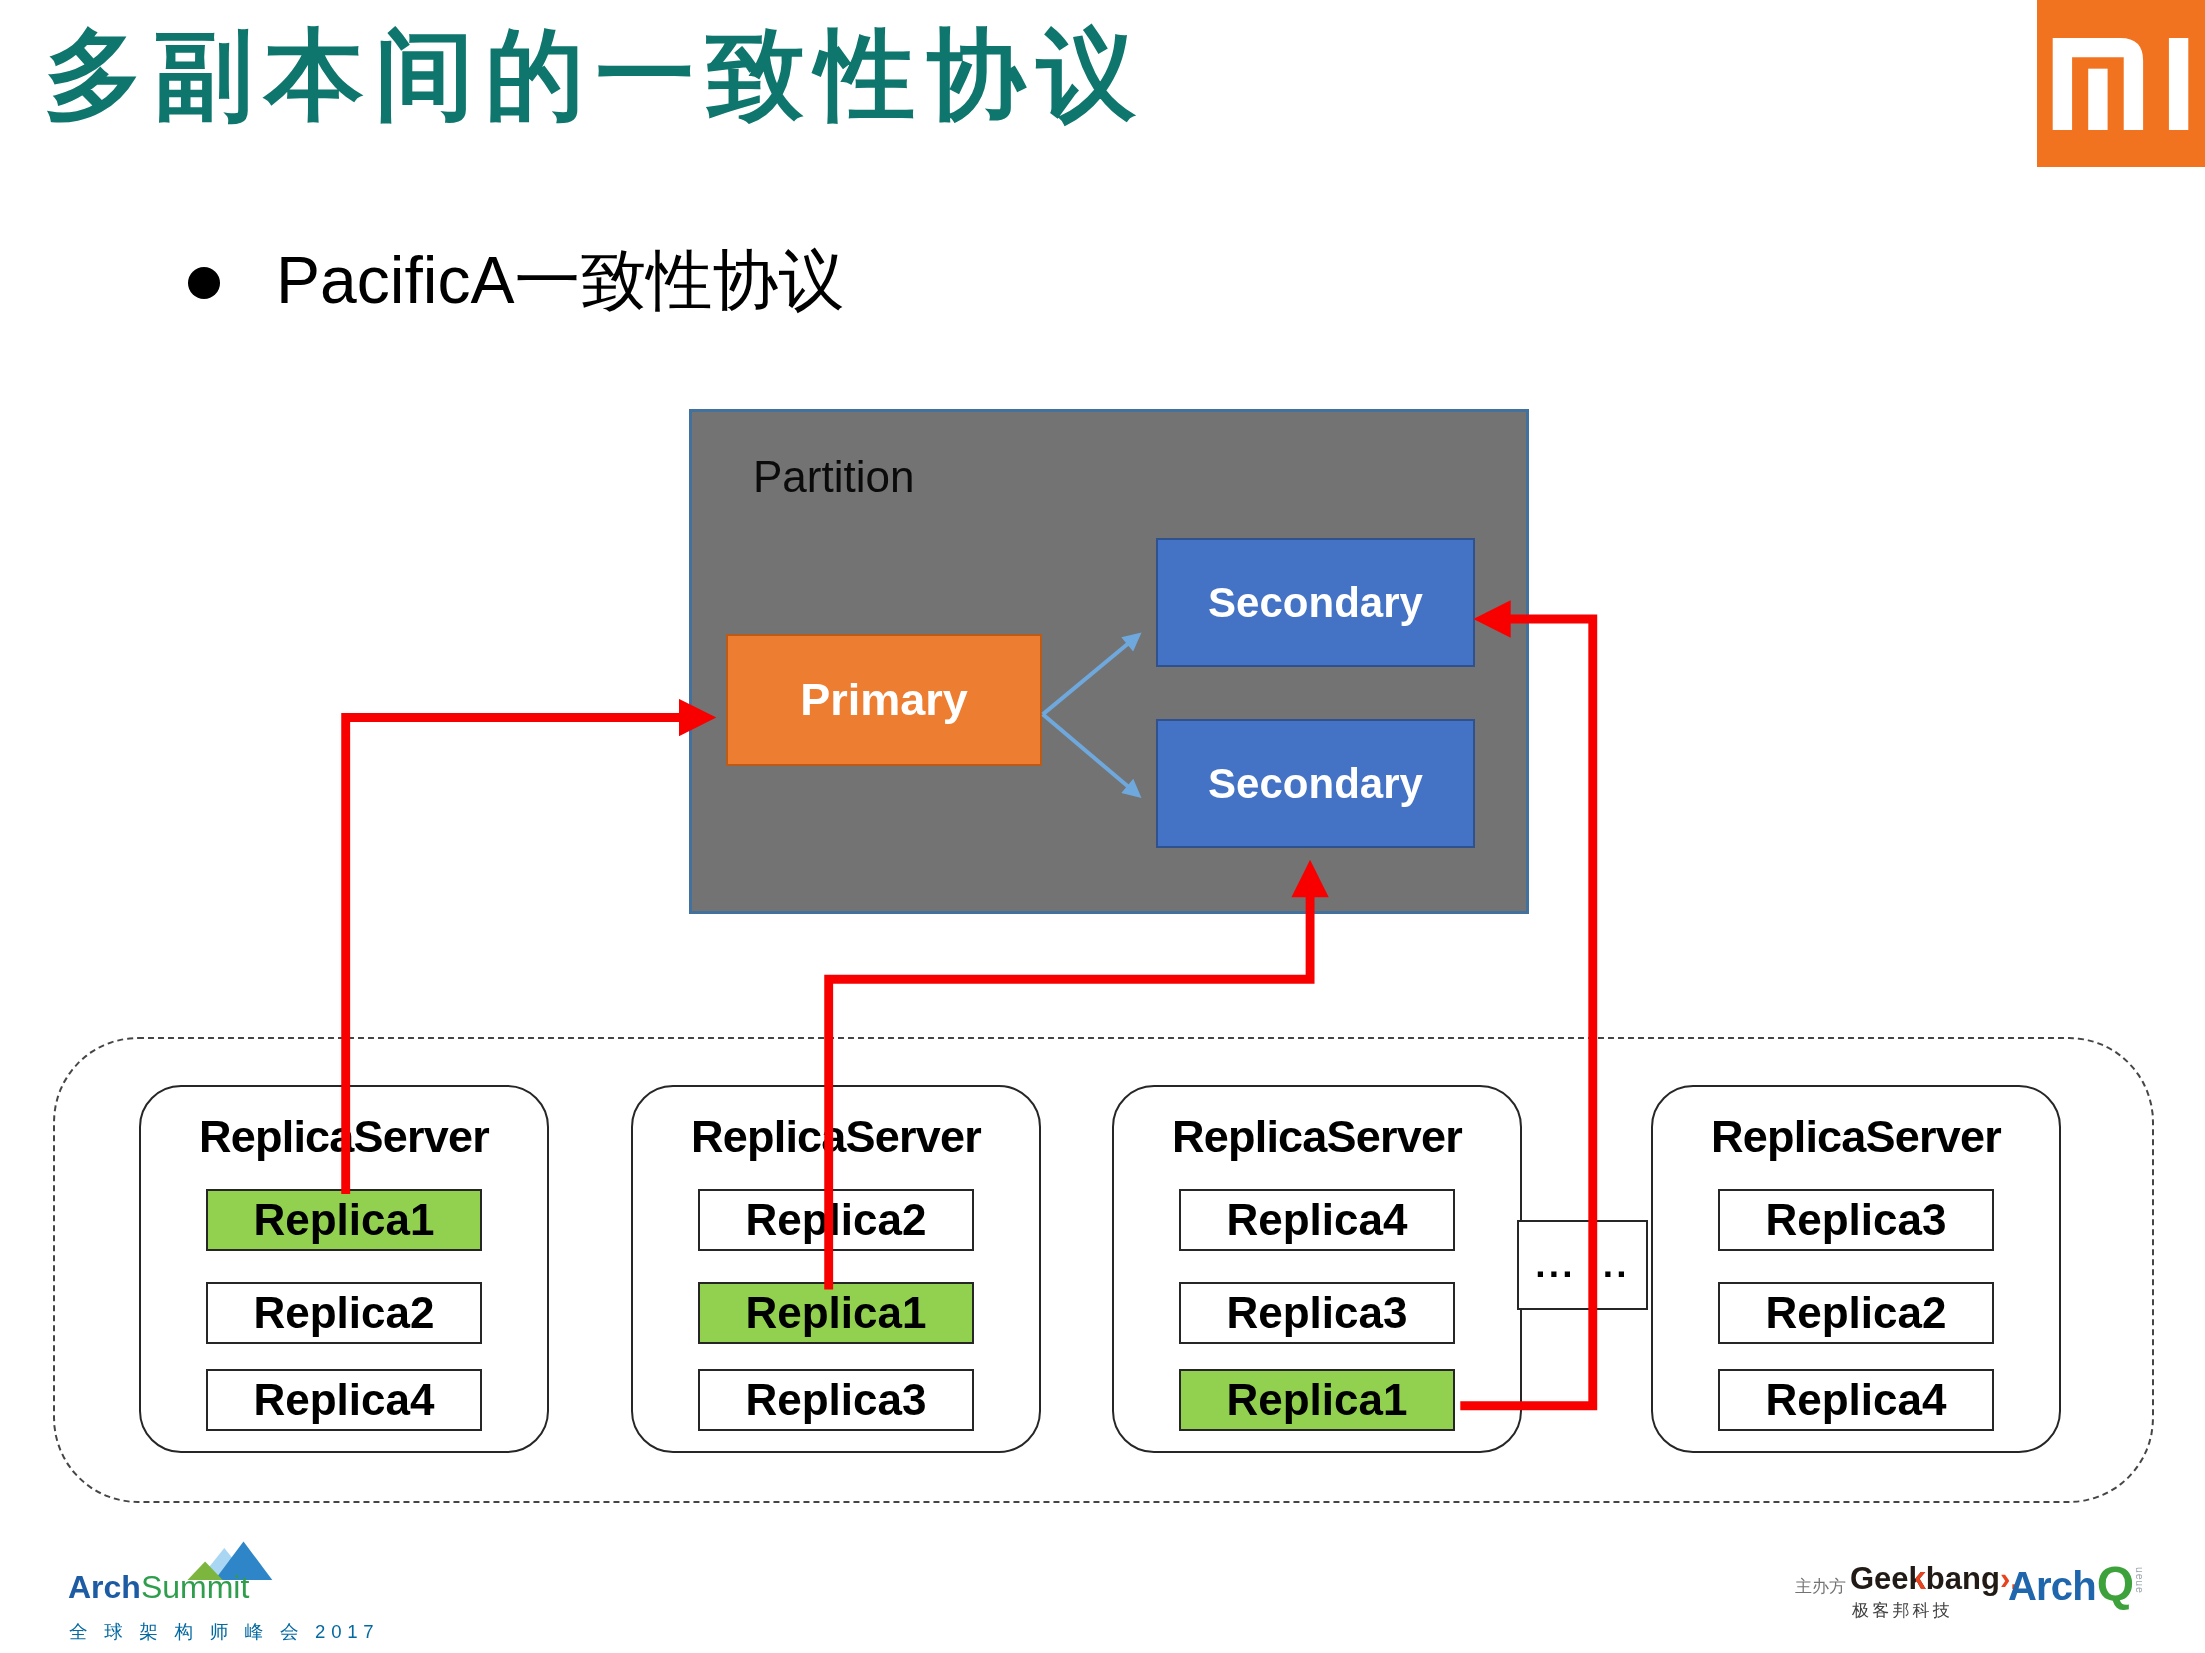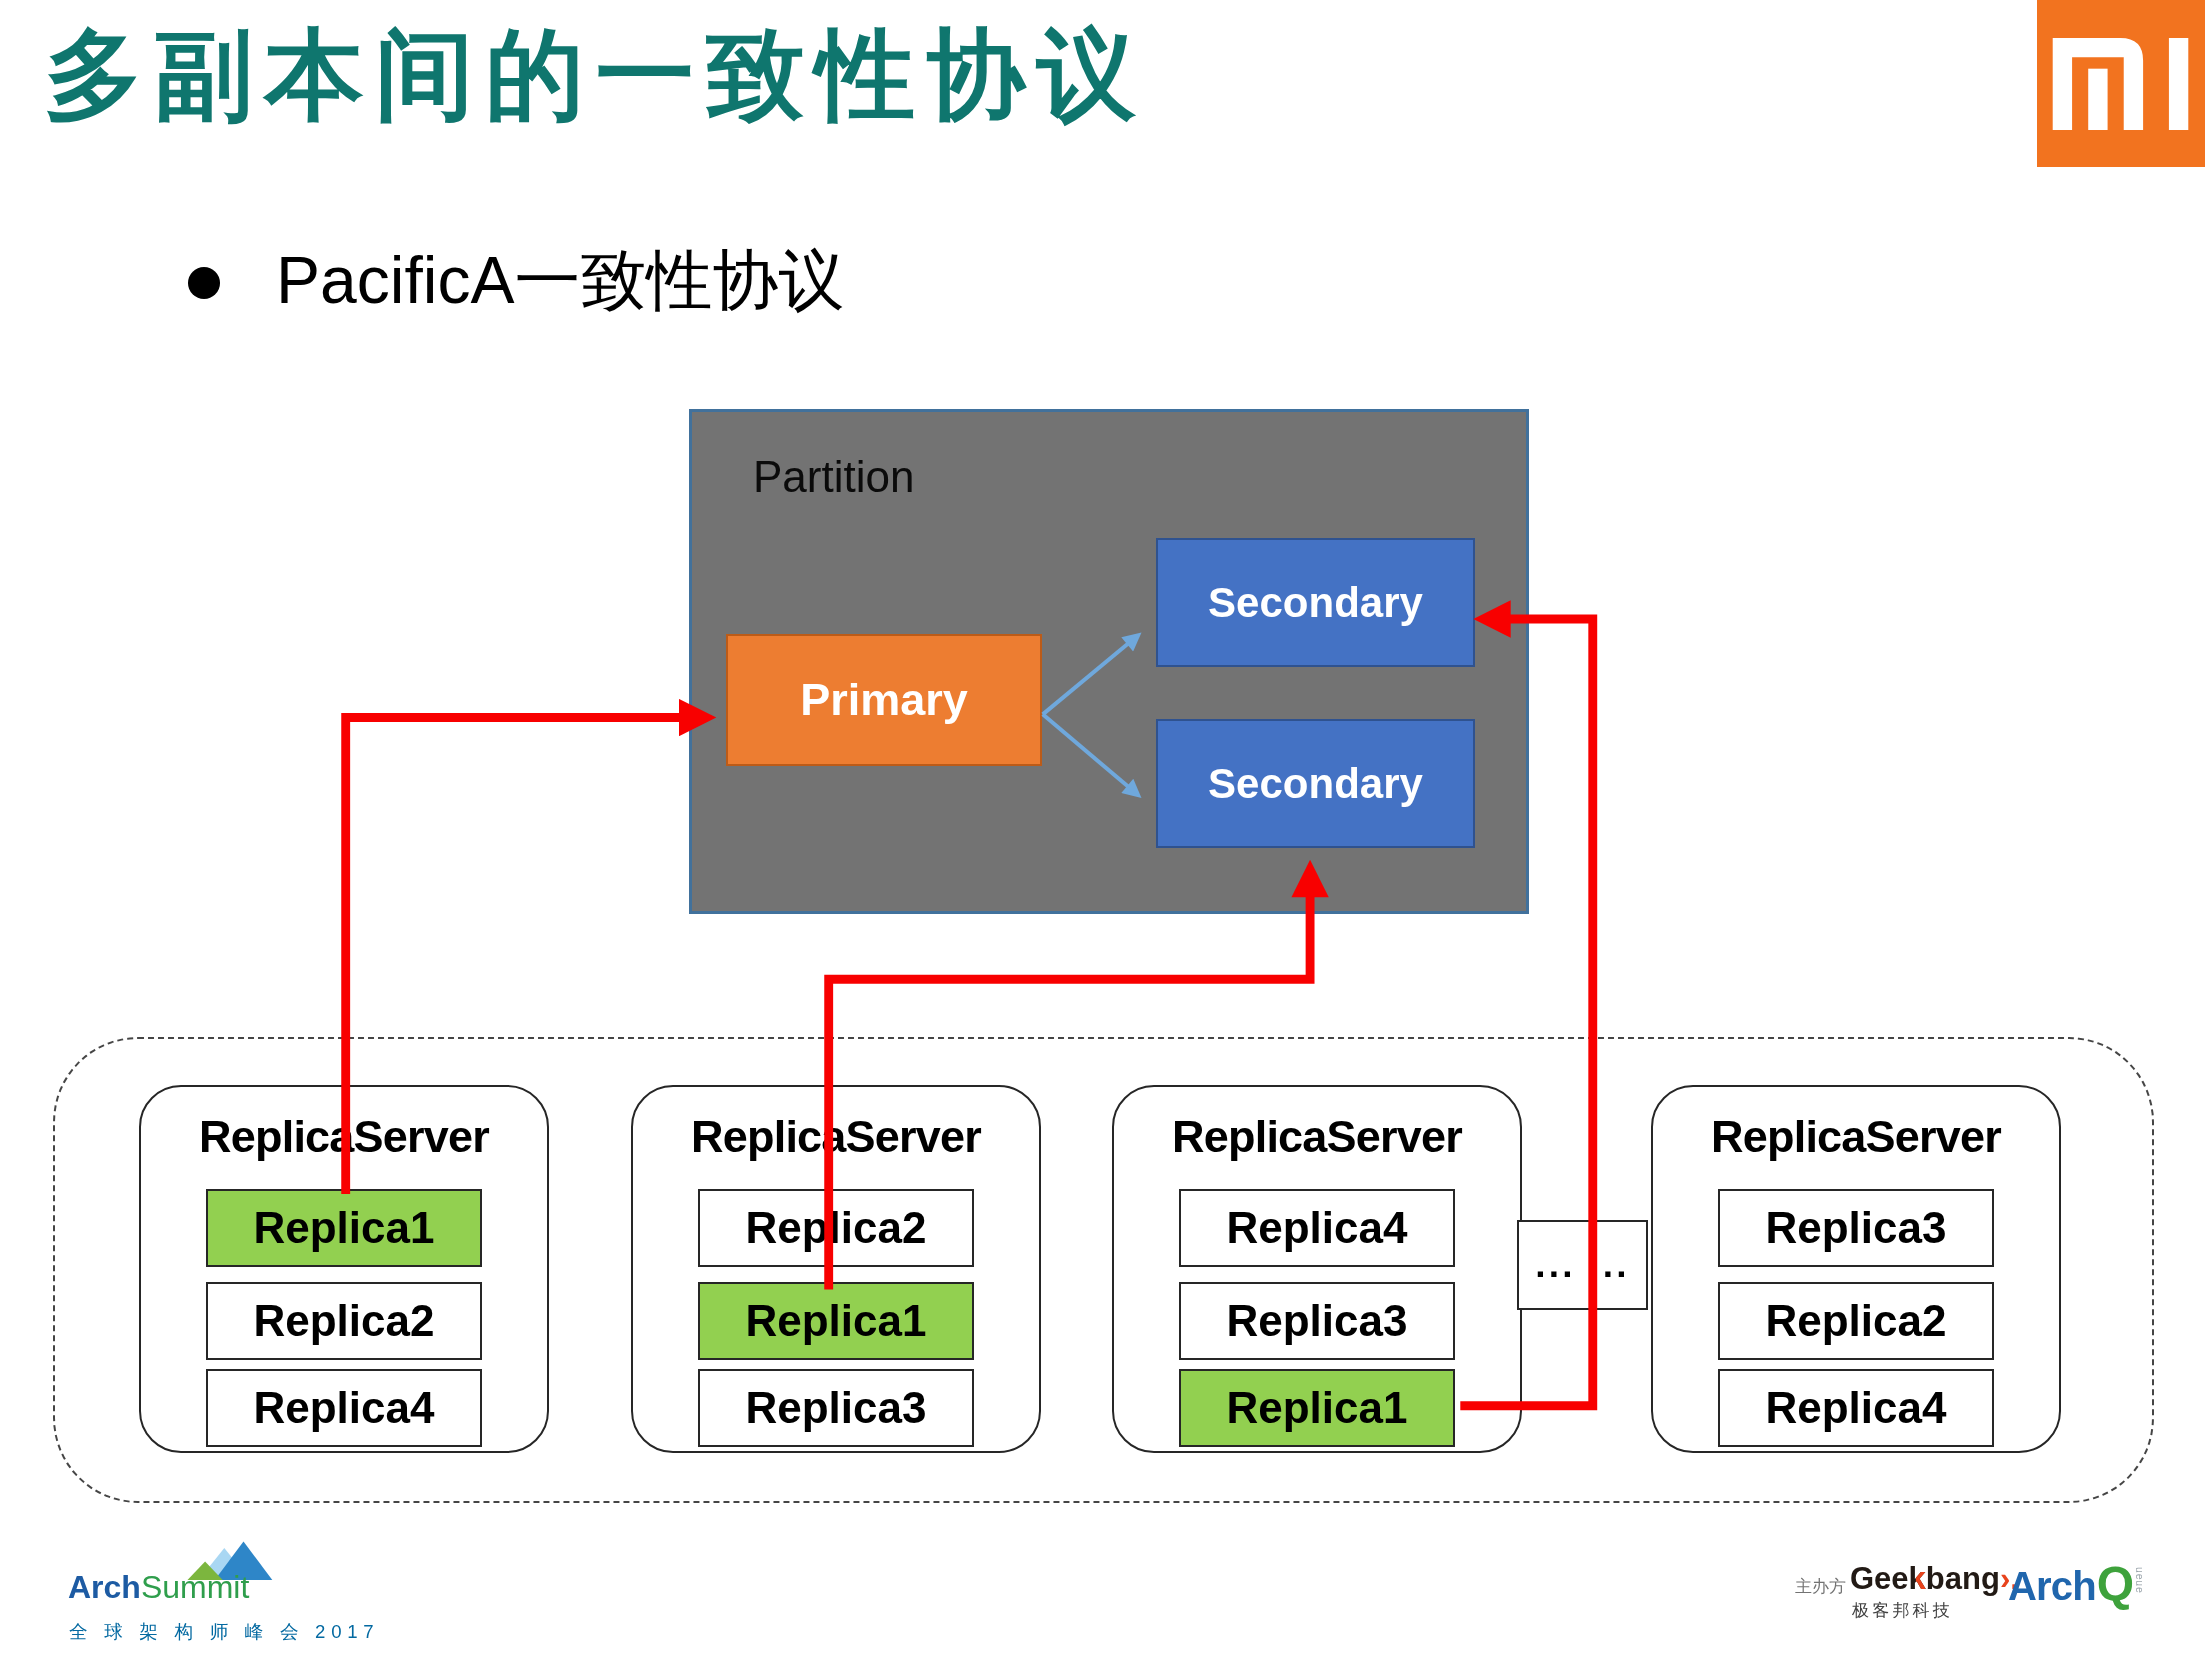--- a/index.html
+++ b/index.html
@@ -31,21 +31,21 @@
 
   
   .cluster-box{ left:53px; top:1037px; width:2097px; height:462px; border:2.4px dashed #454545; border-radius:85px; background:#fff; }
   .server{ position:absolute; top:1085px; height:364px; background:#fff; border:2.4px solid #262626; border-radius:42px; z-index:1; }
   .server-1{ left:139px; width:406px; }
   .server-2{ left:631px; width:406px; }
   .server-3{ left:1112px; width:406px; }
   .server-4{ left:1651px; width:406px; }
   .server-title{ margin-top:24px; text-align:center; font-size:45px; font-weight:600; color:#000; letter-spacing:-0.8px; }
   .replica{
-    position:absolute; left:16%; width:68%; height:78px;
+    position:absolute; left:16%; width:68%; height:62px;
     border:2.4px solid #262626; background:#fff; box-sizing:border-box;
     display:flex; align-items:center; justify-content:center;
     font-size:44px; font-weight:600; color:#000;
   }
   .replica[data-highlight="true"]{ background:#92d050; }
   .replica.r0{ top:102px; } .replica.r1{ top:195px; } .replica.r2{ top:282px; }
   .ellipsis-box{
     left:1517px; top:1220px; width:131px; height:90px; background:#fff;
     border:2.4px solid #262626; box-sizing:border-box; z-index:2;
     display:flex; align-items:center; justify-content:center;

